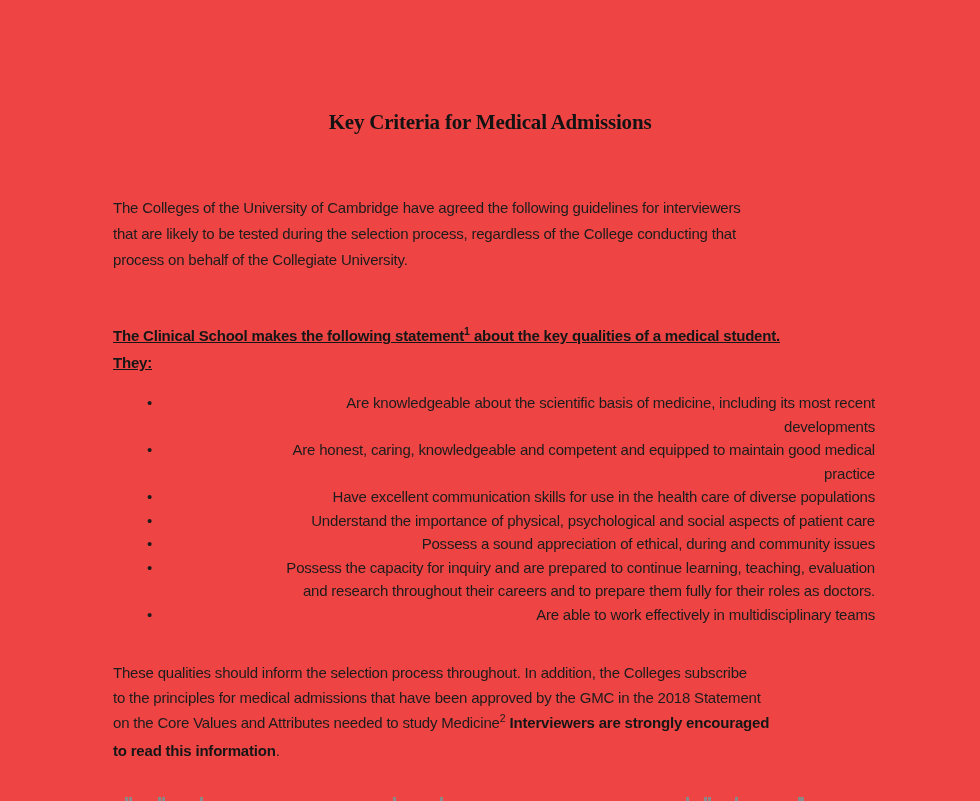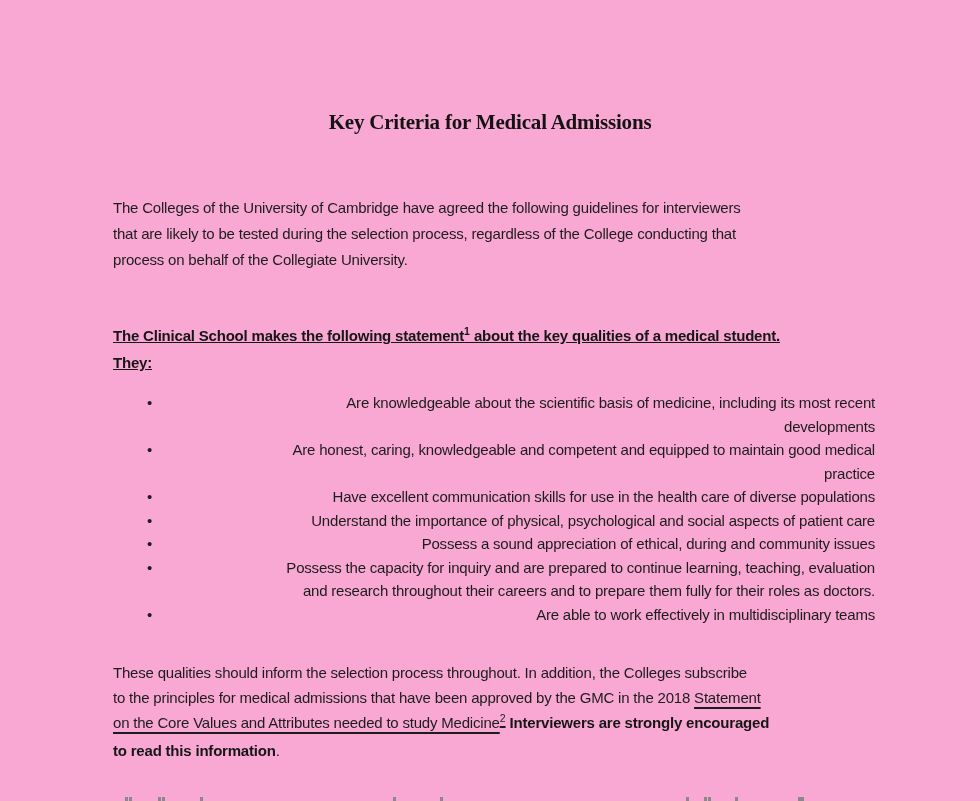--- a/index.html
+++ b/index.html
@@ -4,21 +4,21 @@
 <style>
   html, body {
     margin: 0;
     padding: 0;
     background: #ffffff;
   }
   .page {
     position: relative;
     width: 980px;
     height: 801px;
-    background: #f9a8d4;
+    background: #ef4444;
     overflow: hidden;
     color: #1c1c1c;
     font-family: "Liberation Sans", "DejaVu Sans", sans-serif;
     font-size: 15px;
     letter-spacing: -0.2px;
   }
   .title {
     position: absolute;
     top: 110px;
     left: 0;
@@ -68,21 +68,20 @@
     color: #1c1c1c;
   }
   .p-closing { top: 660px; line-height: 25.2px; }
   .sup {
     font-size: 10.5px;
     position: relative;
     top: -6px;
     letter-spacing: 0;
   }
   .u {
-    text-decoration: underline;
     text-decoration-thickness: 1.5px;
     text-underline-offset: 3.5px;
   }
   .b { font-weight: 700; color: #161616; }
   .edge-mark {
     position: absolute;
     top: 797px;
     width: 3px;
     height: 4px;
     background: #898989;

